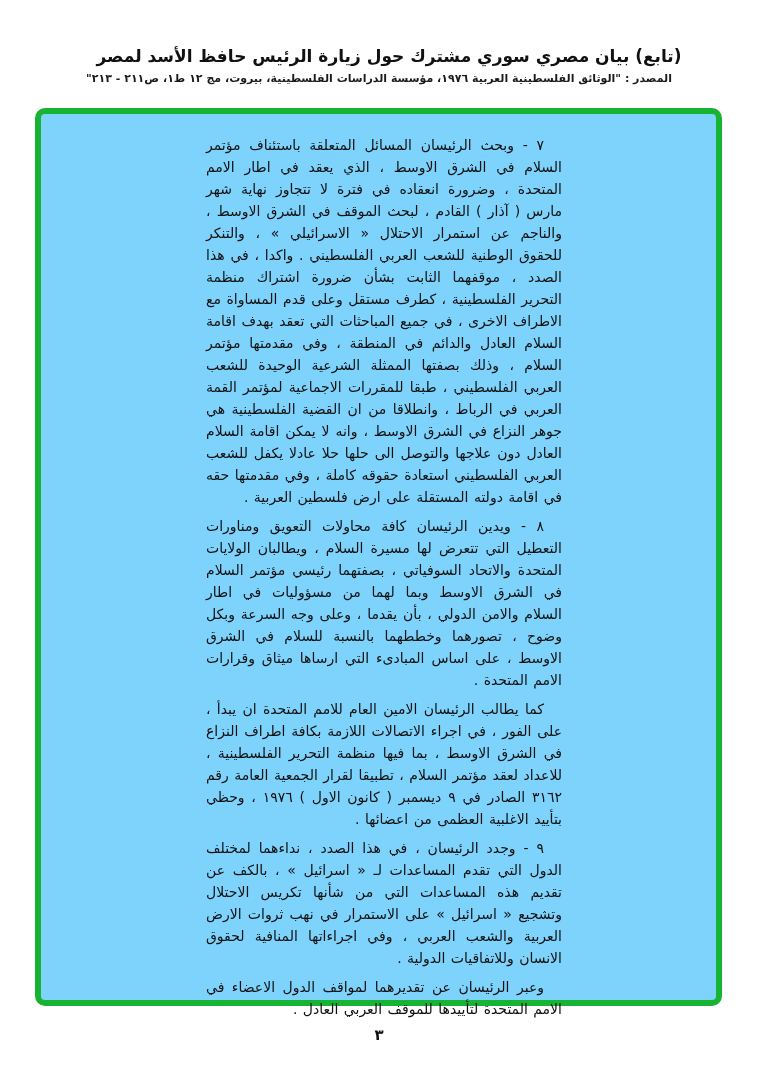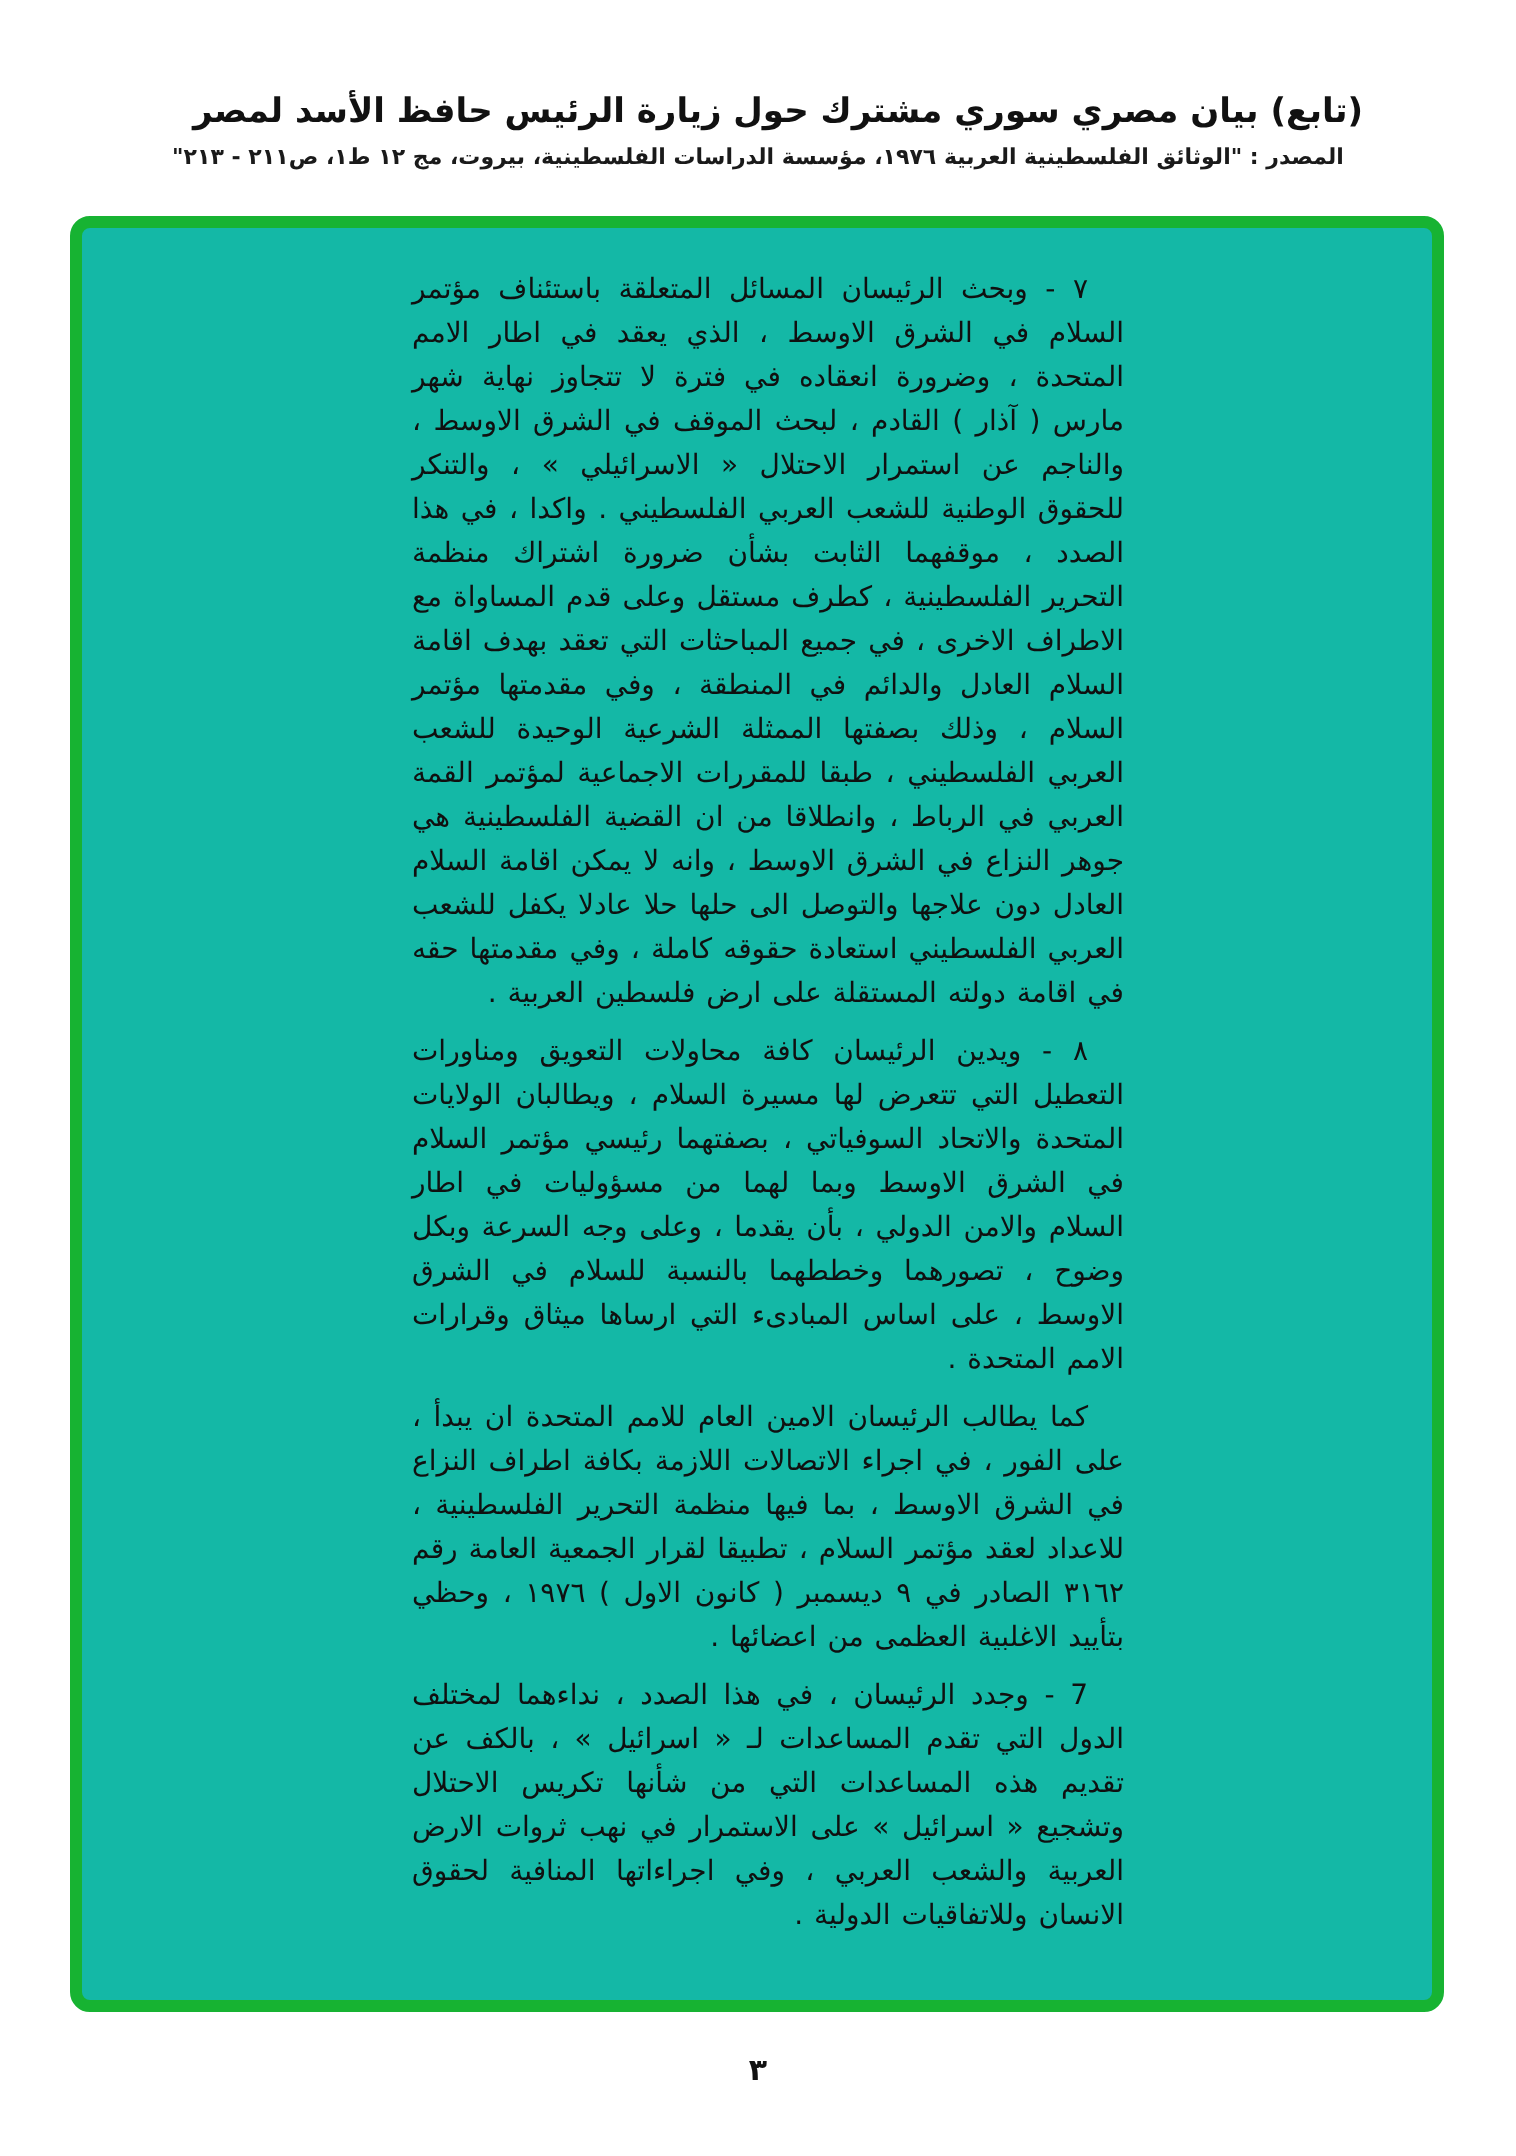--- a/index.html
+++ b/index.html
@@ -40,21 +40,21 @@
   }
   .green-frame {
     position: absolute;
     left: 35px;
     top: 108px;
     width: 687px;
     height: 898px;
     box-sizing: border-box;
     border: 6px solid #17b332;
     border-radius: 10px;
-    background: #14b8a6;
+    background: #7dd3fc;
   }
   .text-column {
     position: absolute;
     top: 20px;
     left: 165px;
     width: 356px;
     direction: rtl;
     text-align: justify;
     font-size: 14px;
     line-height: 22px;
@@ -81,18 +81,19 @@
 
 <h1 class="doc-title" dir="rtl">(تابع) بيان مصري سوري مشترك حول زيارة الرئيس حافظ الأسد لمصر</h1>
 
 <div class="doc-source" dir="rtl">المصدر : "الوثائق الفلسطينية العربية ١٩٧٦، مؤسسة الدراسات الفلسطينية، بيروت، مج ١٢ ط١، ص٢١١ - ٢١٣"</div>
 
 <div class="green-frame" style="border-color: rgb(23, 179, 50);">
   <div class="text-column">
     <p class="para">٧ - وبحث الرئيسان المسائل المتعلقة باستئناف مؤتمر السلام في الشرق الاوسط ، الذي يعقد في اطار الامم المتحدة ، وضرورة انعقاده في فترة لا تتجاوز نهاية شهر مارس ( آذار ) القادم ، لبحث الموقف في الشرق الاوسط ، والناجم عن استمرار الاحتلال « الاسرائيلي » ، والتنكر للحقوق الوطنية للشعب العربي الفلسطيني . واكدا ، في هذا الصدد ، موقفهما الثابت بشأن ضرورة اشتراك منظمة التحرير الفلسطينية ، كطرف مستقل وعلى قدم المساواة مع الاطراف الاخرى ، في جميع المباحثات التي تعقد بهدف اقامة السلام العادل والدائم في المنطقة ، وفي مقدمتها مؤتمر السلام ، وذلك بصفتها الممثلة الشرعية الوحيدة للشعب العربي الفلسطيني ، طبقا للمقررات الاجماعية لمؤتمر القمة العربي في الرباط ، وانطلاقا من ان القضية الفلسطينية هي جوهر النزاع في الشرق الاوسط ، وانه لا يمكن اقامة السلام العادل دون علاجها والتوصل الى حلها حلا عادلا يكفل للشعب العربي الفلسطيني استعادة حقوقه كاملة ، وفي مقدمتها حقه في اقامة دولته المستقلة على ارض فلسطين العربية .</p>
     <p class="para">٨ - ويدين الرئيسان كافة محاولات التعويق ومناورات التعطيل التي تتعرض لها مسيرة السلام ، ويطالبان الولايات المتحدة والاتحاد السوفياتي ، بصفتهما رئيسي مؤتمر السلام في الشرق الاوسط وبما لهما من مسؤوليات في اطار السلام والامن الدولي ، بأن يقدما ، وعلى وجه السرعة وبكل وضوح ، تصورهما وخططهما بالنسبة للسلام في الشرق الاوسط ، على اساس المبادىء التي ارساها ميثاق وقرارات الامم المتحدة .</p>
     <p class="para">كما يطالب الرئيسان الامين العام للامم المتحدة ان يبدأ ، على الفور ، في اجراء الاتصالات اللازمة بكافة اطراف النزاع في الشرق الاوسط ، بما فيها منظمة التحرير الفلسطينية ، للاعداد لعقد مؤتمر السلام ، تطبيقا لقرار الجمعية العامة رقم ٣١٦٢ الصادر في ٩ ديسمبر ( كانون الاول ) ١٩٧٦ ، وحظي بتأييد الاغلبية العظمى من اعضائها .</p>
-    <p class="para">7 - وجدد الرئيسان ، في هذا الصدد ، نداءهما لمختلف الدول التي تقدم المساعدات لـ « اسرائيل » ، بالكف عن تقديم هذه المساعدات التي من شأنها تكريس الاحتلال وتشجيع « اسرائيل » على الاستمرار في نهب ثروات الارض العربية والشعب العربي ، وفي اجراءاتها المنافية لحقوق الانسان وللاتفاقيات الدولية .</p>
+    <p class="para">٩ - وجدد الرئيسان ، في هذا الصدد ، نداءهما لمختلف الدول التي تقدم المساعدات لـ « اسرائيل » ، بالكف عن تقديم هذه المساعدات التي من شأنها تكريس الاحتلال وتشجيع « اسرائيل » على الاستمرار في نهب ثروات الارض العربية والشعب العربي ، وفي اجراءاتها المنافية لحقوق الانسان وللاتفاقيات الدولية .</p>
+    <p class="para">وعبر الرئيسان عن تقديرهما لمواقف الدول الاعضاء في الامم المتحدة لتأييدها للموقف العربي العادل .</p>
 
   </div>
 </div>
 
 <div class="page-number">٣</div>
 
 </body></html>

